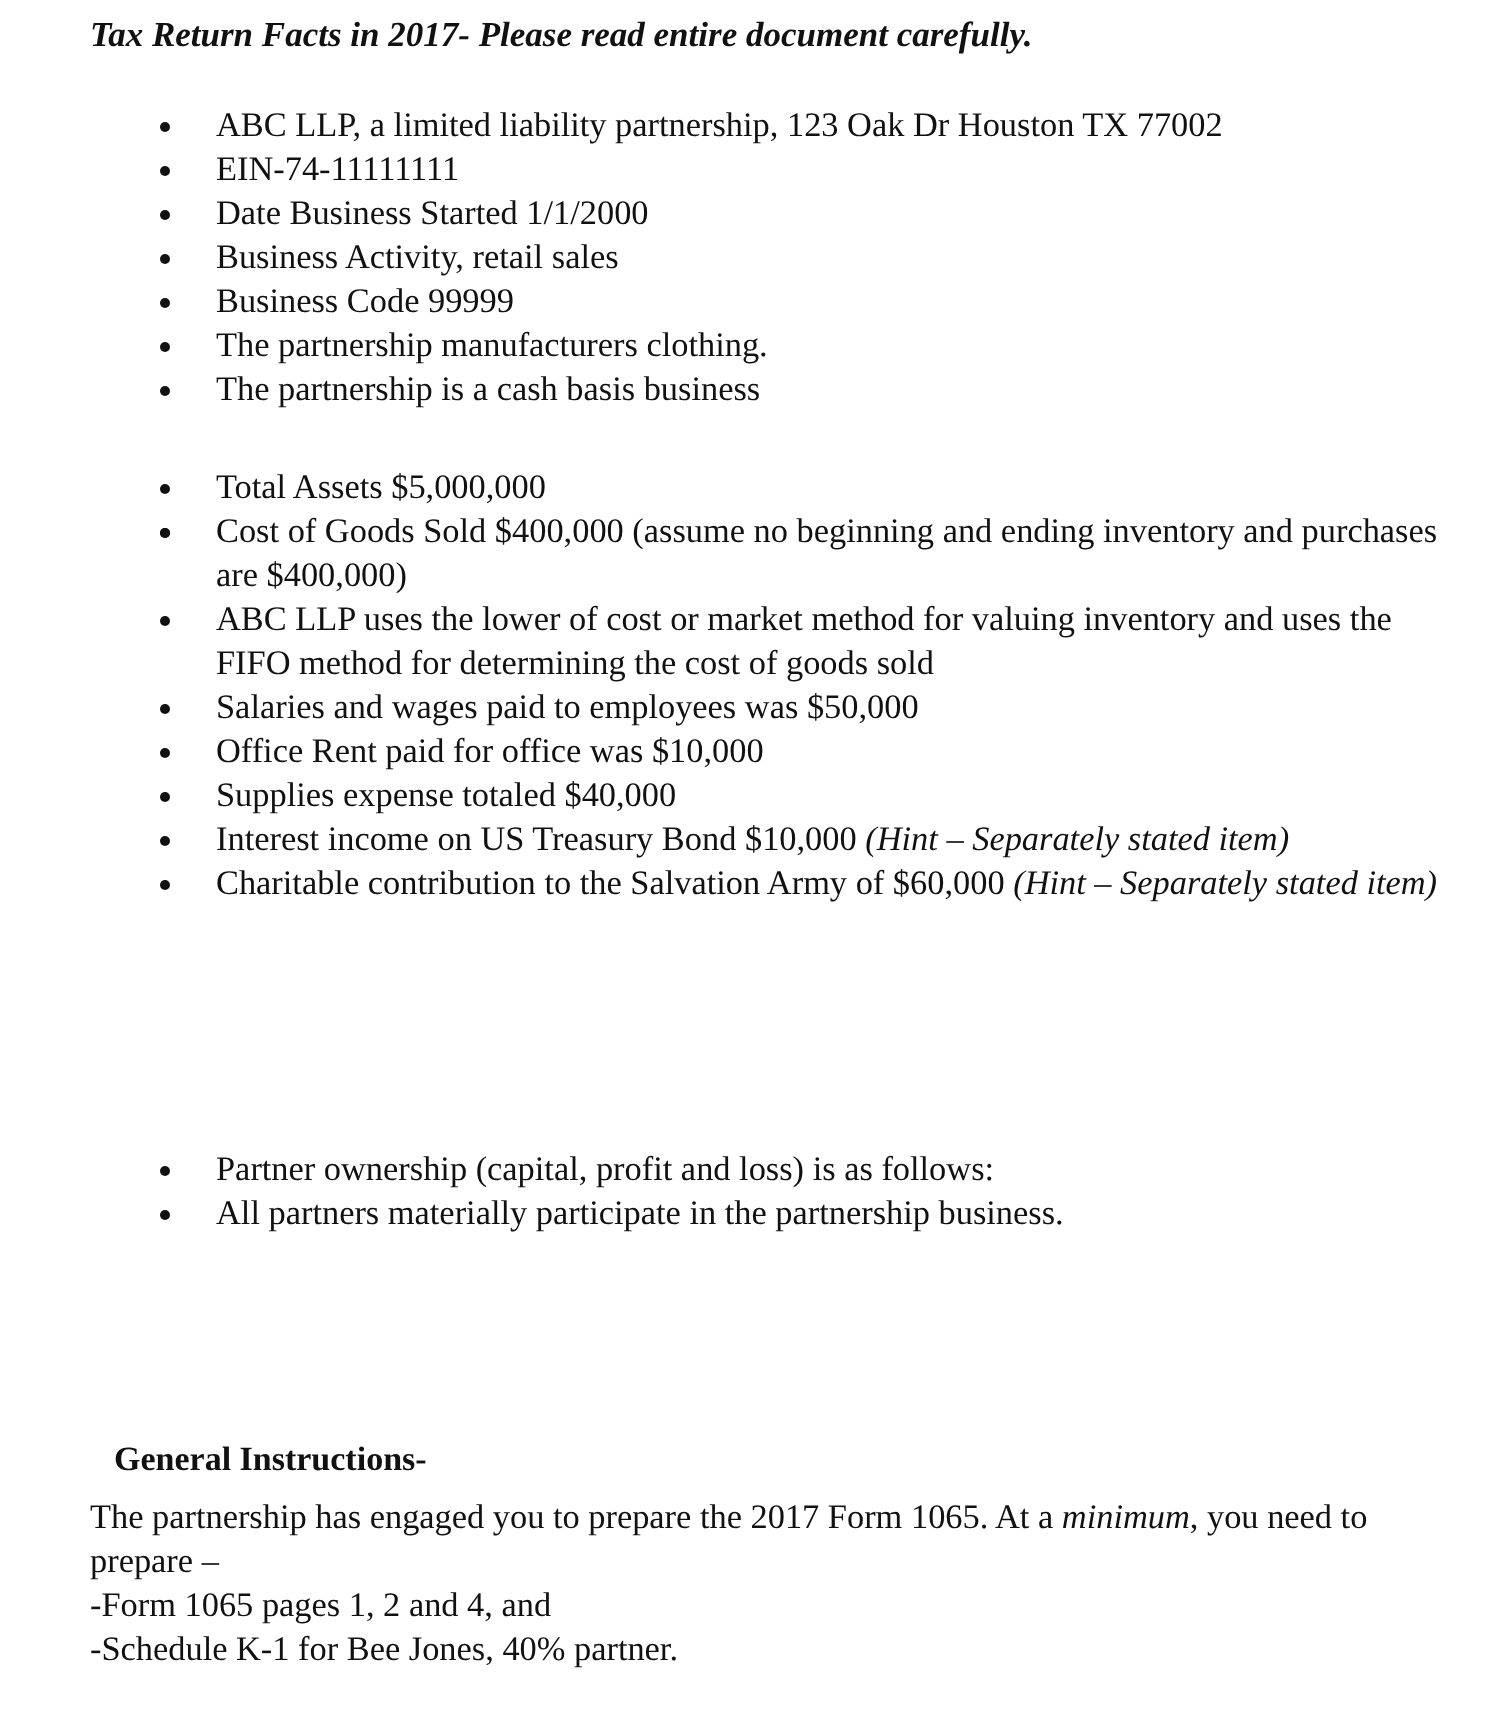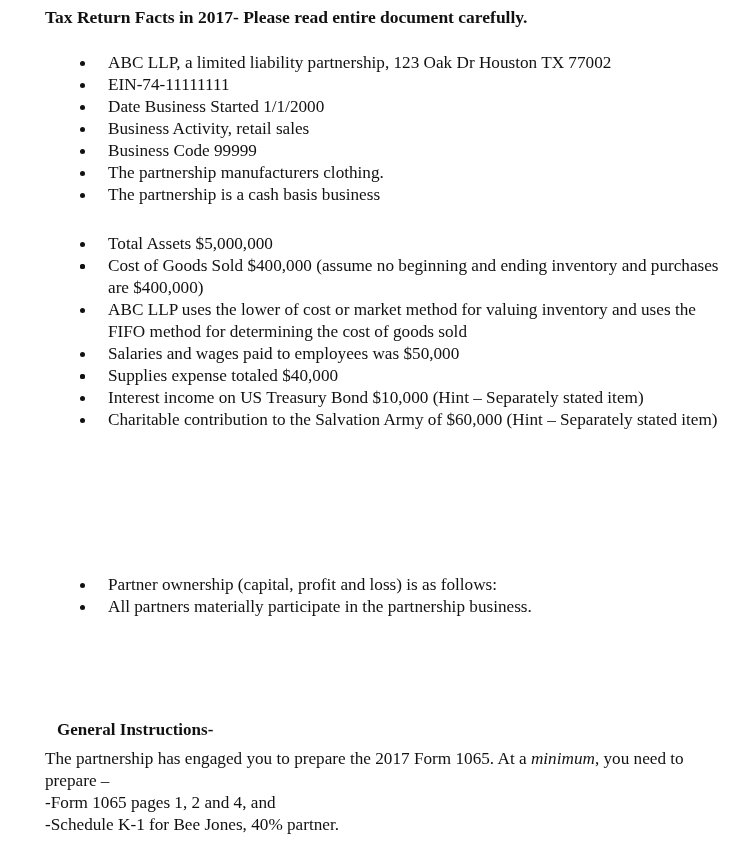--- a/index.html
+++ b/index.html
@@ -4,36 +4,36 @@
 <style>
   html, body { margin: 0; padding: 0; background: #ffffff; }
   body {
     width: 756px; height: 861px; overflow: hidden;
     font-family: "Liberation Serif", "DejaVu Serif", serif;
     color: #111111; font-size: 17.2px; line-height: 22px;
     position: relative;
   }
   .title {
     position: absolute; left: 45px; top: 6px;
-    font-weight: bold; font-size: 17.5px; margin: 0;
+    font-weight: bold; font-size: 17.5px; margin: 0; font-style: italic;
   }
   ul.facts { list-style: none; margin: 0; padding: 0; position: absolute; left: 8px; width: 756px; }
   ul.facts > li { position: relative; padding-left: 100px; padding-right: 30px; }
   .bullet {
     position: absolute; left: 72px; top: 9px; width: 5px; height: 5px;
     border-radius: 50%; background: #111;
   }
   ul.sub { list-style: none; margin: 0; padding: 0; }
   ul.sub li { position: relative; padding-left: 57px; }
   .obullet {
     position: absolute; left: 41px; top: 8px; width: 5px; height: 5px;
     border: 1px solid #111; border-radius: 50%;
   }
   .pname { display: inline-block; width: 113px; }
-  .hint { }
+  .hint { font-style: italic; }
   .g1 { top: 52px; }
   .g2 { top: 233px; }
   .g3 { top: 574px; }
   .gen-title {
     position: absolute; left: 45px; top: 707px;
     font-weight: bold; margin: 12px; font-size: 17px;
   }
   .gen-body {
     position: absolute; left: 45px; top: 748px; width: 680px; margin: 0;
   }
@@ -53,21 +53,21 @@
   <li><span class="bullet"></span><span>The partnership manufacturers clothing.</span></li>
   <li><span class="bullet"></span><span>The partnership is a cash basis business</span></li>
 </ul>
 
 <ul class="facts g2">
   <li><span class="bullet"></span><span>Total Assets $5,000,000</span></li>
   <li><span class="bullet"></span></li>
   <li><span class="bullet"></span><span>Cost of Goods Sold $400,000 (assume no beginning and ending inventory and purchases are $400,000)</span></li>
   <li><span class="bullet"></span><span>ABC LLP uses the lower of cost or market method for valuing inventory and uses the FIFO method for determining the cost of goods sold</span></li>
   <li><span class="bullet"></span><span>Salaries and wages paid to employees was $50,000</span></li>
-  <li><span class="bullet"></span></li>
+  <li><span class="bullet"></span><span>Office Rent paid for office was $10,000</span></li>
   <li><span class="bullet"></span><span>Supplies expense totaled $40,000</span></li>
   <li><span class="bullet"></span><span>Interest income on US Treasury Bond $10,000 </span><span class="hint">(Hint – Separately stated item)</span></li>
   <li><span class="bullet"></span><span>Charitable contribution to the Salvation Army of $60,000 </span><span class="hint">(Hint – Separately stated item)</span></li>
 </ul>
 
 <ul class="facts g3">
   <li><span class="bullet"></span><span>Partner ownership (capital, profit and loss) is as follows:</span>
   </li>
   <li><span class="bullet"></span><span>All partners materially participate in the partnership business.</span></li>
 </ul>

